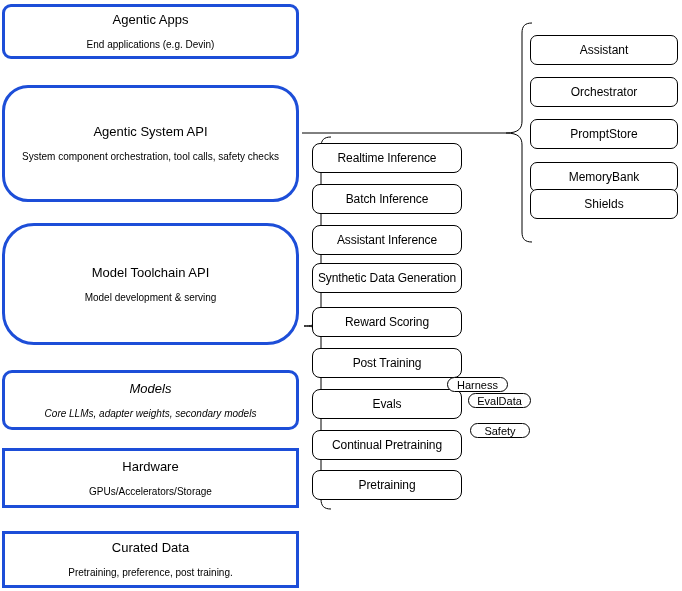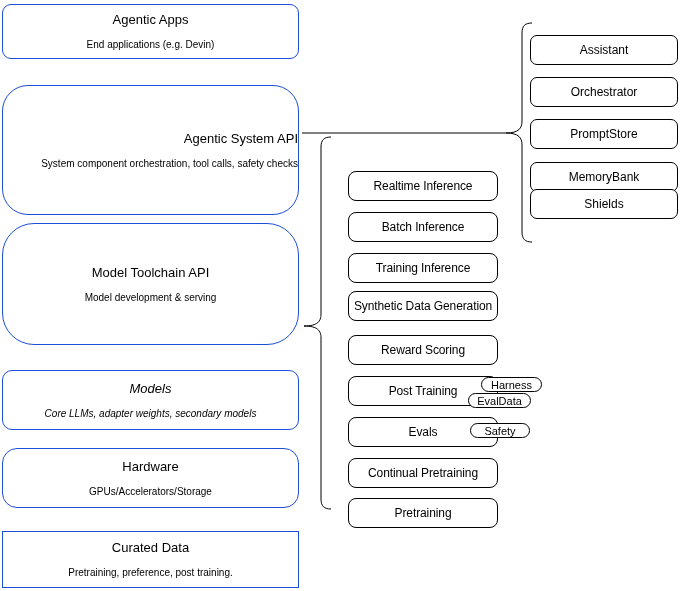--- a/index.html
+++ b/index.html
@@ -20,65 +20,64 @@
     position: absolute;
     left: 0; top: 0;
     width: 682px; height: 591px;
     pointer-events: none;
   }
   
   .stack-box {
     position: absolute;
     left: 2px;
     width: 297px;
-    border: 1px solid #1d4ed8;
+    border: 3px solid #1d4ed8;
     background: #ffffff;
     box-sizing: border-box;
     display: flex;
     flex-direction: column;
     align-items: center;
     justify-content: center;
     text-align: center;
   }
   .stack-box .title {
     font-size: 13px;
     line-height: 16px;
     white-space: nowrap;
   }
   .stack-box .subtitle {
     font-size: 10px;
     line-height: 13px;
     margin-top: 10px;
     white-space: nowrap;
   }
   .box-agentic-apps       { top: 4px;   height: 55px;  border-radius: 9px;  }
-  .box-agentic-system-api { top: 85px;  height: 130px; border-radius: 26px; align-items: flex-end; }
+  .box-agentic-system-api { top: 85px;  height: 117px; border-radius: 26px; }
   .box-model-toolchain    { top: 223px; height: 122px; border-radius: 32px; }
   .box-models             { top: 370px; height: 60px;  border-radius: 10px; font-style: italic; }
-  .box-hardware           { top: 448px; height: 60px;  border-radius: 15px; }
+  .box-hardware           { top: 448px; height: 60px;  border-radius: 0; }
   .box-curated-data       { top: 531px; height: 57px;  border-radius: 0; }
 
   
   .mid-box {
     position: absolute;
-    left: 348px;
+    left: 312px;
     width: 150px;
     height: 30px;
     border: 1px solid #000000;
     border-radius: 8px;
     background: #ffffff;
     box-sizing: border-box;
     display: flex;
     align-items: center;
     justify-content: center;
     font-size: 12px;
     letter-spacing: -0.1px;
     white-space: nowrap;
     text-align: center;
-    margin-top: 28px;
   }
 
   
   .right-box {
     position: absolute;
     left: 530px;
     width: 148px;
     height: 30px;
     border: 1px solid #000000;
     border-radius: 7px;
@@ -99,21 +98,21 @@
     border-radius: 8px;
     background: #ffffff;
     box-sizing: border-box;
     display: flex;
     align-items: center;
     justify-content: center;
     font-size: 11px;
     white-space: nowrap;
     z-index: 5;
   }
-  .pill-harness  { left: 481px; top: 377px; width: 61px; height: 15px; }
+  .pill-harness  { left: 447px; top: 377px; width: 61px; height: 15px; }
   .pill-evaldata { left: 468px; top: 393px; width: 63px; height: 15px; }
   .pill-safety   { left: 470px; top: 423px; width: 60px; height: 15px; }
 </style>
 </head>
 <body>
 
 <div class="canvas">
 
   <svg class="connector-layer" viewBox="0 0 682 591" xmlns="http://www.w3.org/2000/svg">
 
@@ -149,21 +148,21 @@
     <div class="subtitle">GPUs/Accelerators/Storage</div>
   </div>
 
   <div class="stack-box box-curated-data">
     <div class="title">Curated Data</div>
     <div class="subtitle">Pretraining, preference, post training.</div>
   </div>
 
   <div class="mid-box" style="top:143px">Realtime Inference</div>
   <div class="mid-box" style="top:184px">Batch Inference</div>
-  <div class="mid-box" style="top:225px">Training Inference</div>
+  <div class="mid-box" style="top:225px">Assistant Inference</div>
   <div class="mid-box" style="top:263px">Synthetic Data Generation</div>
   <div class="mid-box" style="top:307px">Reward Scoring</div>
   <div class="mid-box" style="top:348px">Post Training</div>
   <div class="mid-box" style="top:389px">Evals</div>
   <div class="mid-box" style="top:430px">Continual Pretraining</div>
   <div class="mid-box" style="top:470px">Pretraining</div>
 
   <div class="pill pill-harness">Harness</div>
   <div class="pill pill-evaldata">EvalData</div>
   <div class="pill pill-safety">Safety</div>

